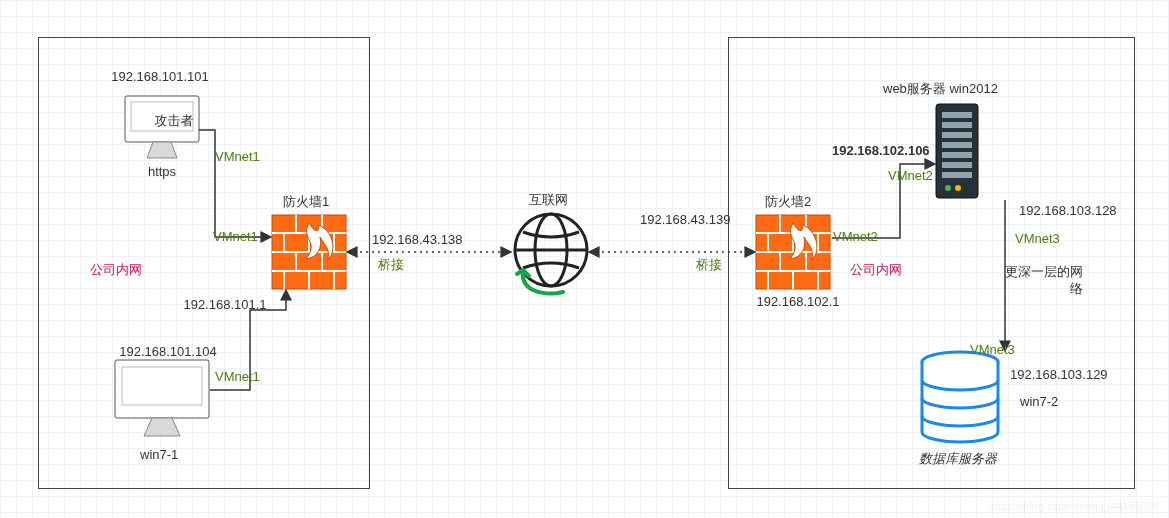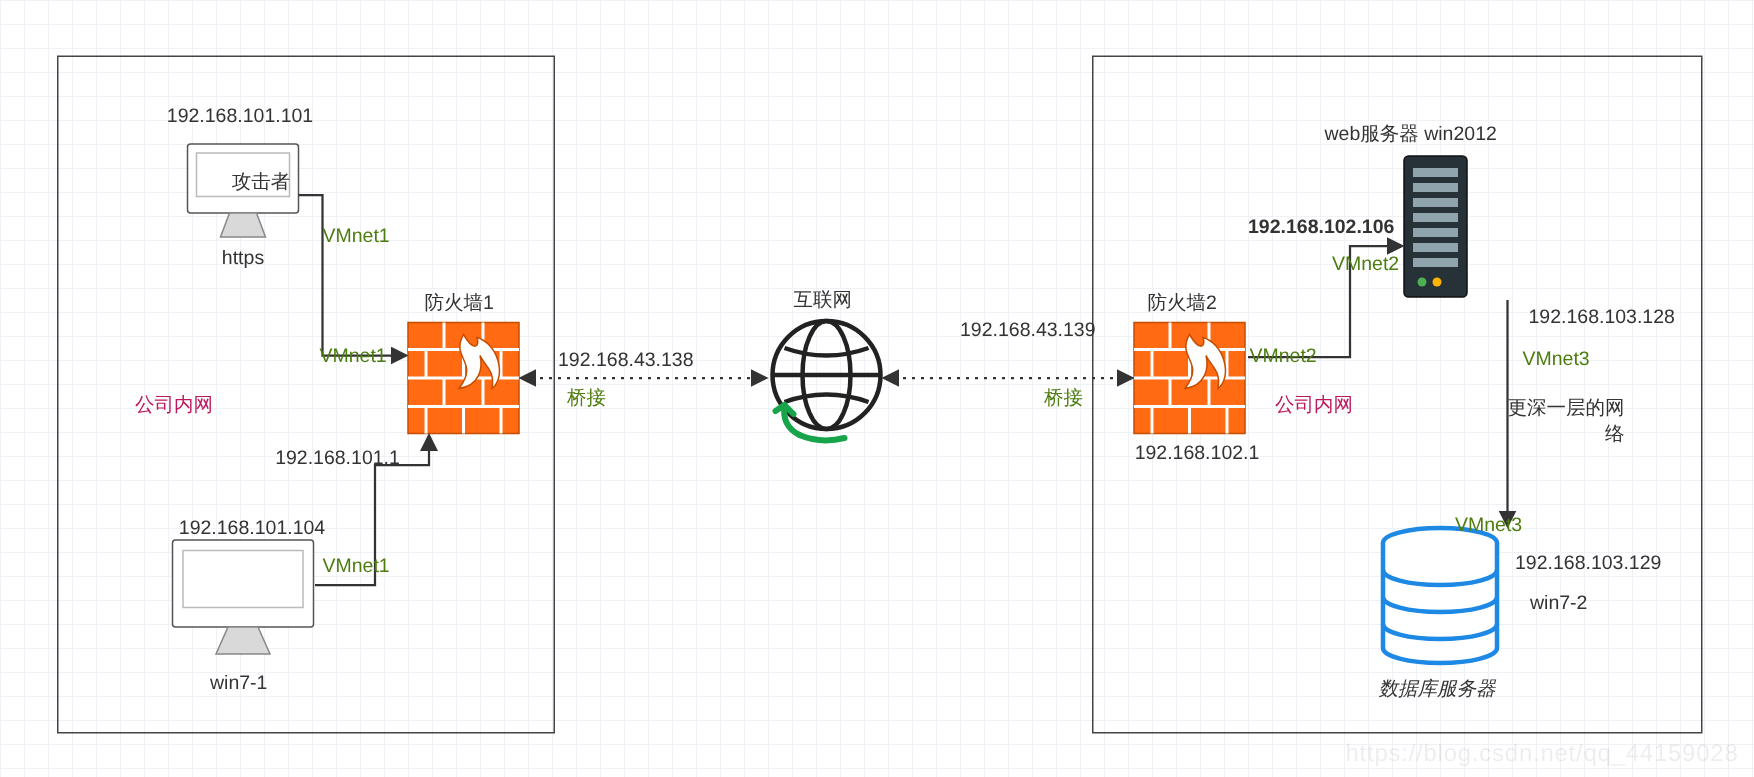--- a/index.html
+++ b/index.html
@@ -33,21 +33,21 @@
   svg.overlay {
     position: absolute;
     left: 0; top: 0;
     width: 1169px;
     height: 518px;
     pointer-events: none;
   }
   .watermark {
     position: absolute;
     color: rgba(0,0,0,0.07);
-    font-size: 16px;
+    font-size: 10px;
     letter-spacing: .5px;
   }
 </style>
 </head>
 <body>
 
 <div class="box" style="left:38px; top:37px; width:330px; height:450px;"></div>
 
 <div class="box" style="left:728px; top:37px; width:405px; height:450px;"></div>
 

